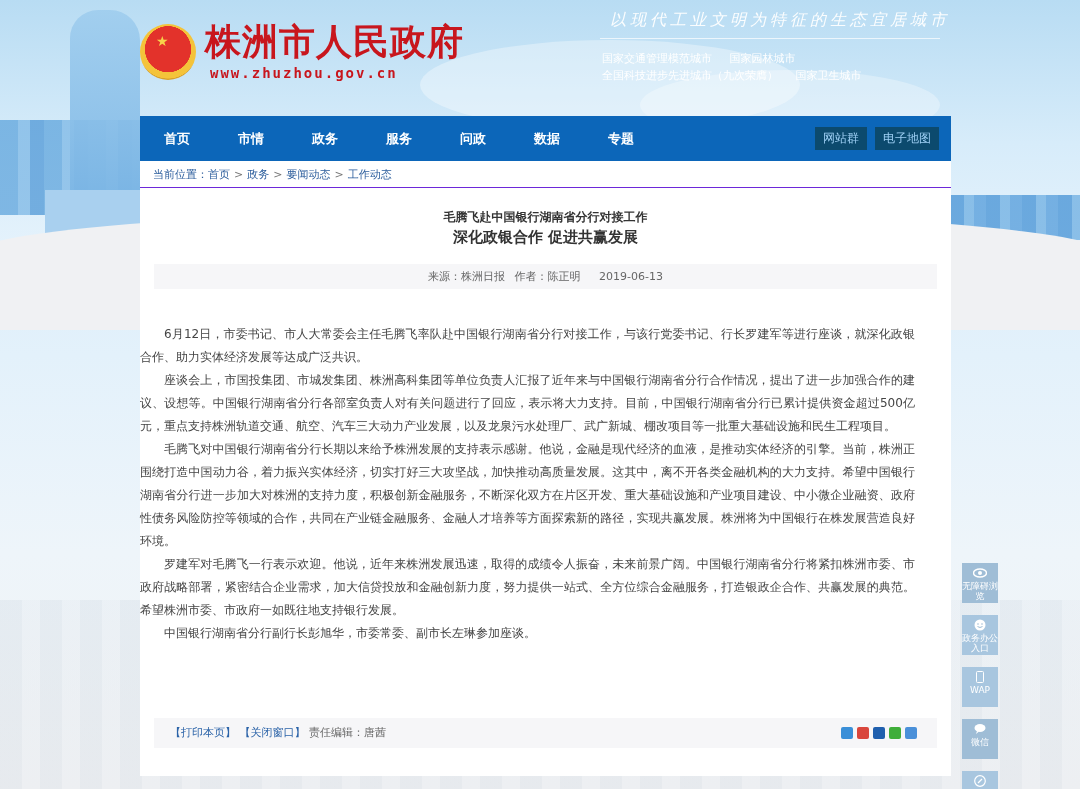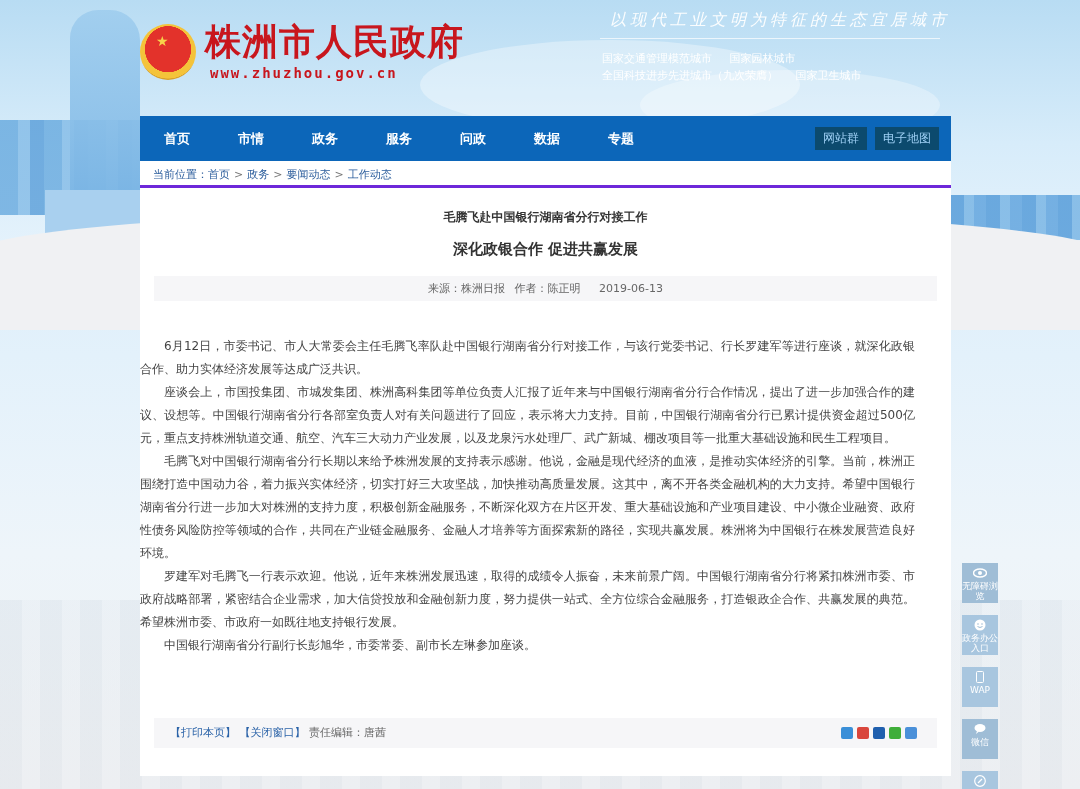--- a/index.html
+++ b/index.html
@@ -79,26 +79,26 @@
   }
   .nav-item {
     width: 74px; text-align: center; color: #ffffff; font-size: 13px; font-weight: bold;
     height: 45px; line-height: 45px; cursor: pointer;
   }
   .nav-right { position: absolute; right: 12px; top: 11px; display: flex; gap: 8px; }
   .nav-btn {
     background: #0c4a6e; color: #9fd0f5; font-size: 12px; padding: 0 8px; height: 23px; line-height: 23px;
     cursor: pointer;
   }
-  .breadcrumb { height: 27px; line-height: 27px; padding-left: 13px; font-size: 11px; color: #2b5d9c; border-bottom: 3px solid #6d28d9; }
+  .breadcrumb { height: 27px; line-height: 27px; padding-left: 13px; font-size: 11px; color: #2b5d9c; border-bottom: 1px solid #6d28d9; }
   .breadcrumb .sep { color: #777; margin: 0 4px; }
   .breadcrumb a { color: #2b5d9c; text-decoration: none; cursor: pointer; }
 
   .article-sub { text-align: center; margin-top: 21px; font-size: 12px; font-weight: bold; color: #333; }
-  .article-title { text-align: center; margin-top: 14px; font-size: 15px; font-weight: bold; color: #333; }
+  .article-title { text-align: center; margin-top: 2px; font-size: 15px; font-weight: bold; color: #333; }
   .meta {
     margin: 17px 14px 0 14px; height: 25px; line-height: 25px; background: #f6f6f8;
     text-align: center; font-size: 11px; color: #666;
   }
   .meta span { margin: 0 3px; }
   .meta .date { margin-left: 12px; }
 
   .content { padding: 34px 36px 0 0; }
   .content p {
     font-size: 12px; line-height: 23px; color: #444; text-indent: 2em; text-align: justify;

